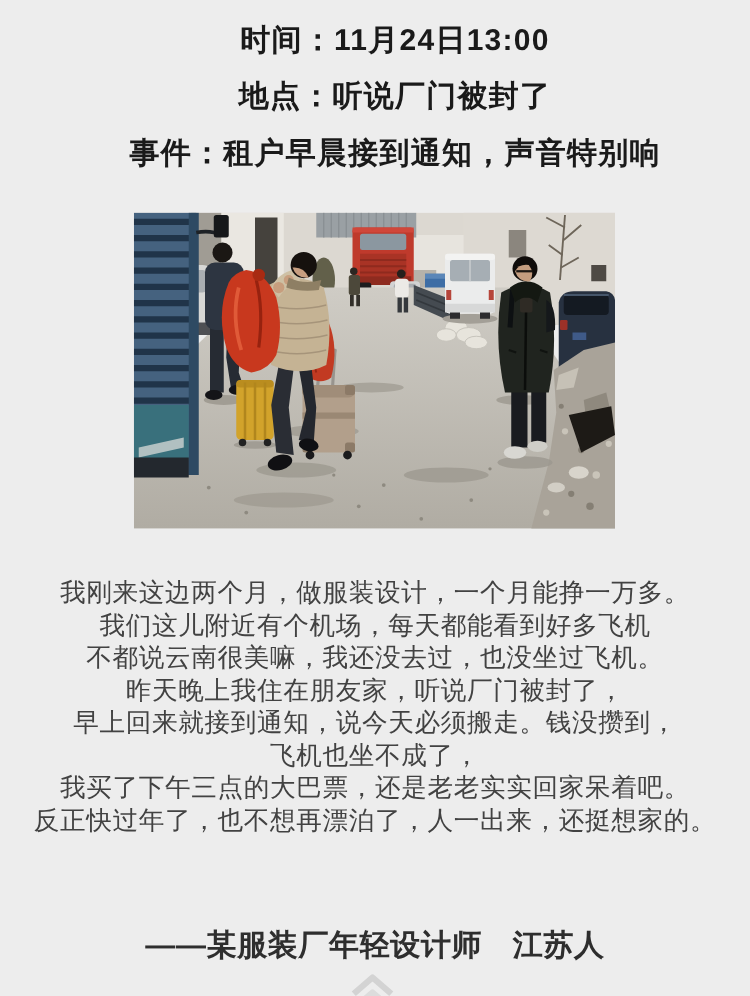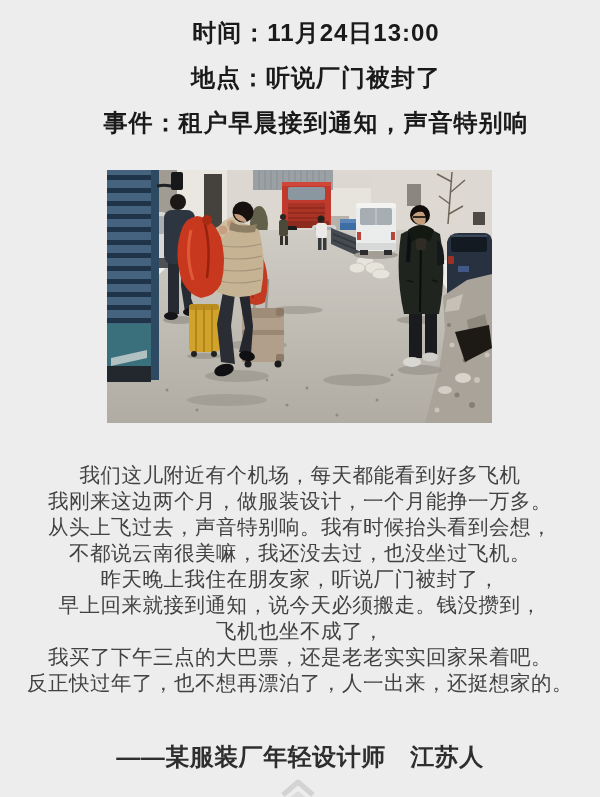--- a/index.html
+++ b/index.html
@@ -296,23 +296,22 @@
       <path d="M303,62 L301,92" stroke="#0d1012" stroke-width="4"></path>
       <path d="M301,60 Q314,50 327,60 L323,72 Q314,64 305,72 Z" fill="#141812"></path>
       <circle cx="313" cy="45" r="10" fill="#0f0c0a"></circle>
       <path d="M305,47 Q308,56 317,55 Q321,48 316,42 Q308,41 305,47 Z" fill="#c49d7f"></path>
       <path d="M306,47 L319,47" stroke="#1d1814" stroke-width="1.8"></path>
     </g>
   </svg>
 </div>
 
 <div class="body-text">
+  <div class="body-line">我刚来这边两个月，做服装设计，一个月能挣一万多。</div>
   <div class="body-line">我们这儿附近有个机场，每天都能看到好多飞机</div>
-  <div class="body-line">我刚来这边两个月，做服装设计，一个月能挣一万多。</div>
-  <div class="body-line">从头上飞过去，声音特别响。我有时候抬头看到会想，</div>
   <div class="body-line">不都说云南很美嘛，我还没去过，也没坐过飞机。</div>
   <div class="body-line">昨天晚上我住在朋友家，听说厂门被封了，</div>
   <div class="body-line">早上回来就接到通知，说今天必须搬走。钱没攒到，</div>
   <div class="body-line">飞机也坐不成了，</div>
   <div class="body-line">我买了下午三点的大巴票，还是老老实实回家呆着吧。</div>
   <div class="body-line">反正快过年了，也不想再漂泊了，人一出来，还挺想家的。</div>
 </div>
 
 <div class="signature">——某服装厂年轻设计师　江苏人</div>
 

